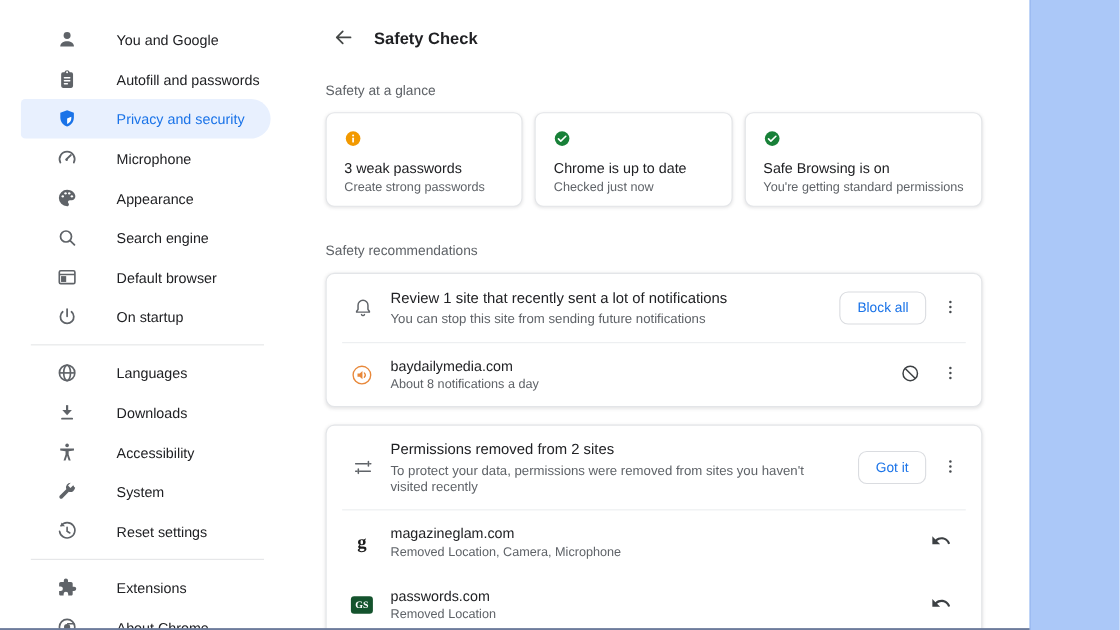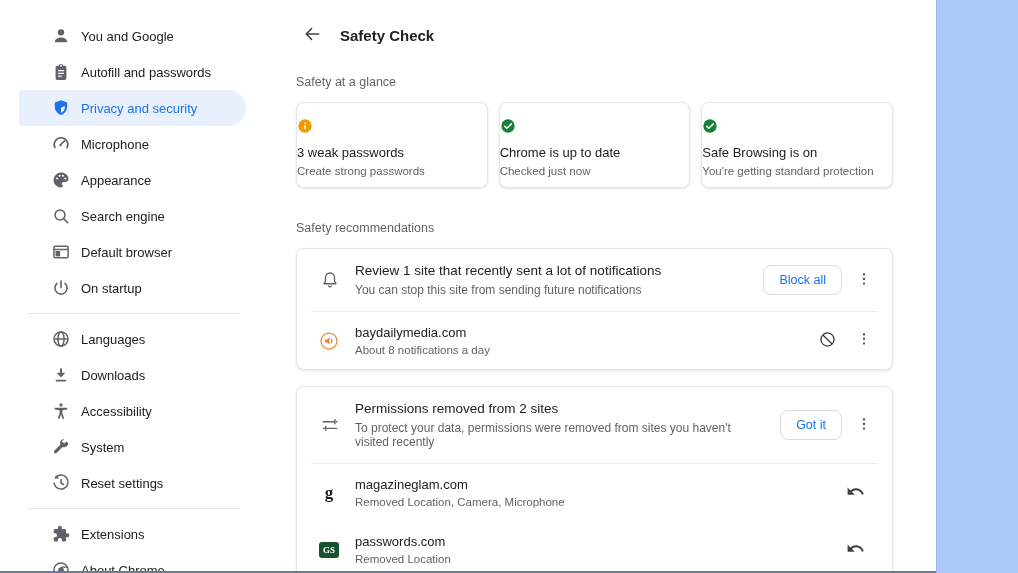--- a/index.html
+++ b/index.html
@@ -19,40 +19,40 @@
   .bottom-line {
     position: absolute; left: 0; bottom: 0; width: 936px; height: 2px;
     background: #6d7c9c; z-index: 30;
   }
   
   .sidebar { position: absolute; left: 0; top: 0; width: 270px; padding-top: 18px; }
   .nav-item {
     height: 36px; display: flex; align-items: center;
     margin-left: 19px; width: 227px;
     padding-left: 32px; border-radius: 4px 18px 18px 4px;
-    cursor: pointer; font-size: 13px; color: #202124;
+    cursor: pointer; font-size: 13px; color: #202124; gap: 25px;
   }
   .nav-item.selected { background: #e8f0fe; color: #1a73e8; padding-left: 32px; }
   .nav-icon { width: 20px; height: 20px; display: inline-flex; flex: none; }
   .nav-icon svg { width: 20px; height: 20px; }
   .nav-label { margin-left: 10px; white-space: nowrap; }
   .nav-divider { border: none; border-top: 1px solid #e4e5e7; margin: 7px 30px 7px 28px; }
   
   .main { position: absolute; left: 296px; top: 0; width: 597px; }
   .page-header { display: flex; align-items: center; padding-top: 23px; margin-left: 4px; height: 47px; }
   .back-btn { width: 24px; height: 24px; border: none; background: transparent; cursor: pointer; display: flex; align-items: center; justify-content: center; }
   .page-title { font-size: 15px; color: #202124; margin-left: 16px; }
   .section-heading { font-size: 12.5px; color: #5f6368; margin-top: 28px; }
   
   .glance-row { display: flex; gap: 11px; margin-top: 13px; }
   .glance-card {
     flex: 1; height: 86px; background: #fff;
     border: 1px solid #e3e5e8; border-radius: 8px;
     box-shadow: 0 1px 3px rgba(60,64,67,.13);
-    padding: 15px 0; cursor: pointer;
+    padding: 15px 16px; cursor: pointer;
   }
   .glance-icon { width: 16px; height: 16px; display: block; }
   .glance-icon svg { width: 16px; height: 16px; }
   .glance-title { font-size: 13px; color: #202124; margin-top: 11px; white-space: nowrap; }
   .glance-sub { font-size: 11.5px; color: #5f6368; margin-top: 5px; white-space: nowrap; }
   
   .rec-card {
     background: #fff; border: 1px solid #e3e5e8; border-radius: 8px;
     box-shadow: 0 1px 3px rgba(60,64,67,.13); margin-top: 13px;
   }
@@ -294,21 +294,21 @@
           </svg></span>
       <div class="glance-title">Chrome is up to date</div>
       <div class="glance-sub">Checked just now</div>
     </div>
     <div class="glance-card">
       <span class="glance-icon"><svg viewBox="0 0 24 24">
             <circle cx="12" cy="12" r="10" fill="#188038"></circle>
             <path d="M7 12.3l3.2 3.2L17 8.8" fill="none" stroke="#fff" stroke-width="2.2" stroke-linecap="round" stroke-linejoin="round"></path>
           </svg></span>
       <div class="glance-title">Safe Browsing is on</div>
-      <div class="glance-sub">You're getting standard protection</div>
+      <div class="glance-sub">You're getting standard permissions</div>
     </div>
   </div>
 
   <div class="section-heading" style="margin-top:33px">Safety recommendations</div>
 
   <section class="rec-card">
     <div class="rec-header">
       <span class="rec-hicon">
           <svg viewBox="0 0 24 24">
             <path d="M12 3.6a5.4 5.4 0 0 0-5.4 5.4v4.4L5 15.8v.7h14v-.7l-1.6-2.4V9A5.4 5.4 0 0 0 12 3.6z" fill="none" stroke="#5f6368" stroke-width="1.6" stroke-linejoin="round"></path>

